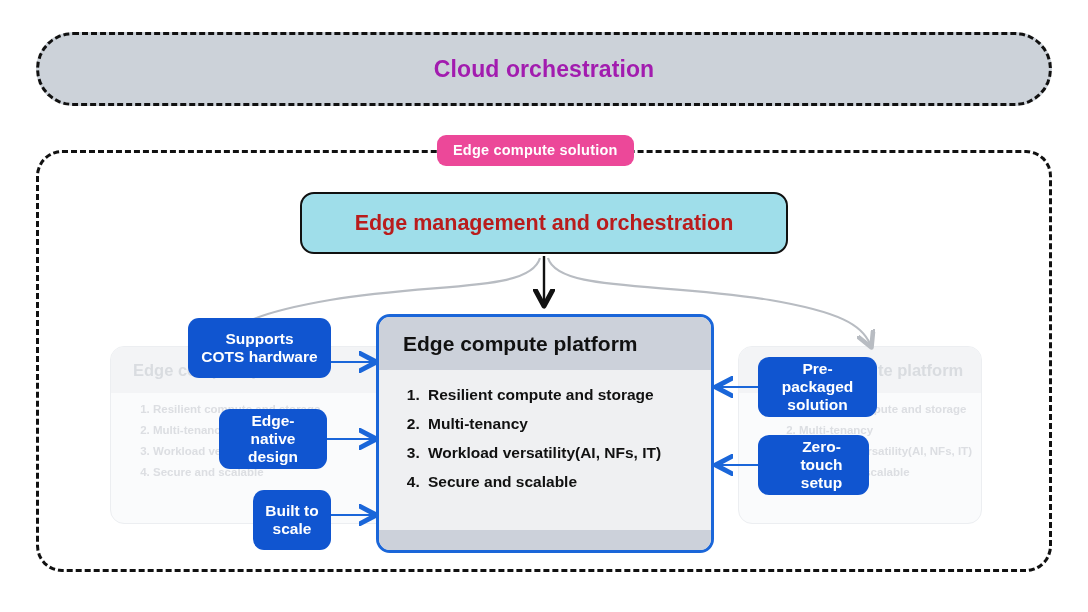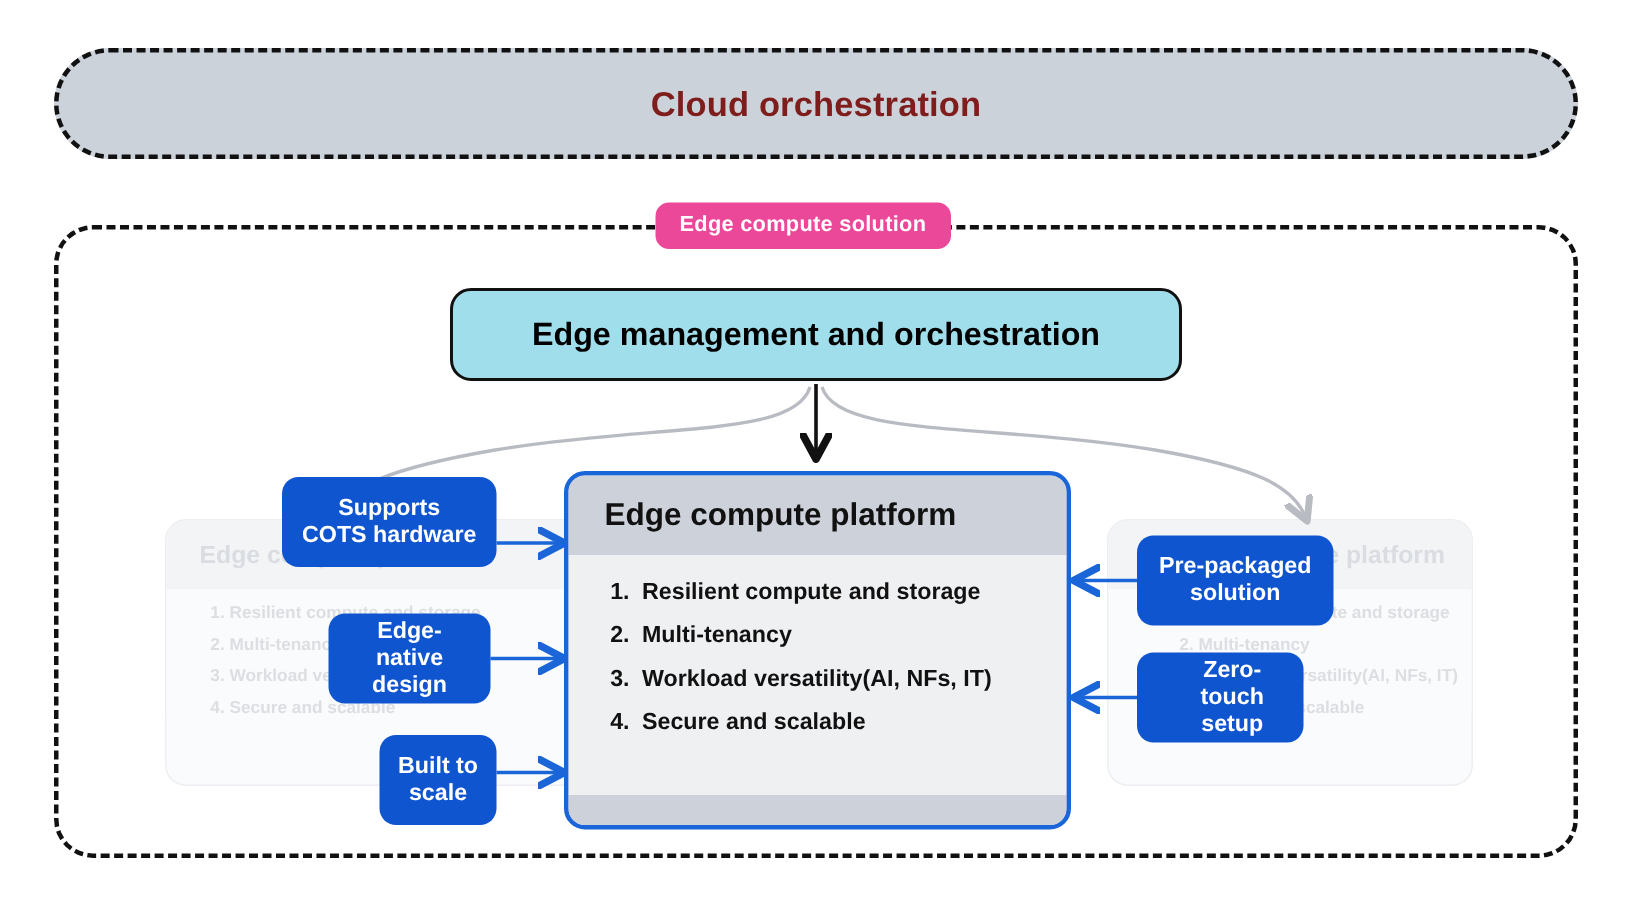--- a/index.html
+++ b/index.html
@@ -15,21 +15,21 @@
   
   .cloud-box{
     position:absolute;left:36px;top:32px;width:1016px;height:74px;
     background:#ccd2d9;
     border:3px dashed #111111;
     border-radius:38px;
     box-sizing:border-box;
     display:flex;align-items:center;justify-content:center;
   }
   .cloud-title{
-    font-size:23px;font-weight:bold;color:#7f1d1d;letter-spacing:.1px;
+    font-size:23px;font-weight:bold;color:#a21caf;letter-spacing:.1px;
   }
 
   
   .solution-box{
     position:absolute;left:36px;top:150px;width:1016px;height:422px;
     border:3px dashed #111111;
     border-radius:26px;
     box-sizing:border-box;
     background:transparent;
   }
@@ -45,21 +45,21 @@
   
   .emo-box{
     position:absolute;left:300px;top:192px;width:488px;height:62px;
     background:#9fdeea;
     border:2.5px solid #111111;
     border-radius:14px;
     box-sizing:border-box;
     display:flex;align-items:center;justify-content:center;
     z-index:12;
   }
-  .emo-title{font-size:21.5px;font-weight:bold;color:#000000;}
+  .emo-title{font-size:21.5px;font-weight:bold;color:#b91c1c;}
 
   
   .connectors{position:absolute;left:0;top:0;width:1088px;height:612px;z-index:5;}
 
   
   .ghost{
     position:absolute;
     border:1px solid #eceef1;
     border-radius:14px;
     background:#fafbfc;
@@ -114,21 +114,21 @@
     background:#1055d0;color:#ffffff;
     border-radius:11px;
     display:flex;align-items:center;justify-content:center;text-align:center;
     font-size:15.5px;font-weight:bold;line-height:1.18;
     box-sizing:border-box;padding:8px 12px;
     z-index:14;
   }
   .chip-cots{left:188px;top:318px;width:143px;height:60px;}
   .chip-native{left:219px;top:409px;width:108px;height:60px;}
   .chip-built{left:253px;top:490px;width:78px;height:60px;}
-  .chip-prepack{left:758px;top:357px;width:131px;height:60px;}
+  .chip-prepack{left:758px;top:357px;width:119px;height:60px;}
   .chip-zero{left:758px;top:435px;width:111px;height:60px;padding-left:28px;}
 </style>
 </head>
 <body>
 
 <div class="stage">
 
   <div class="cloud-box">
     <div class="cloud-title">Cloud orchestration</div>
   </div>

